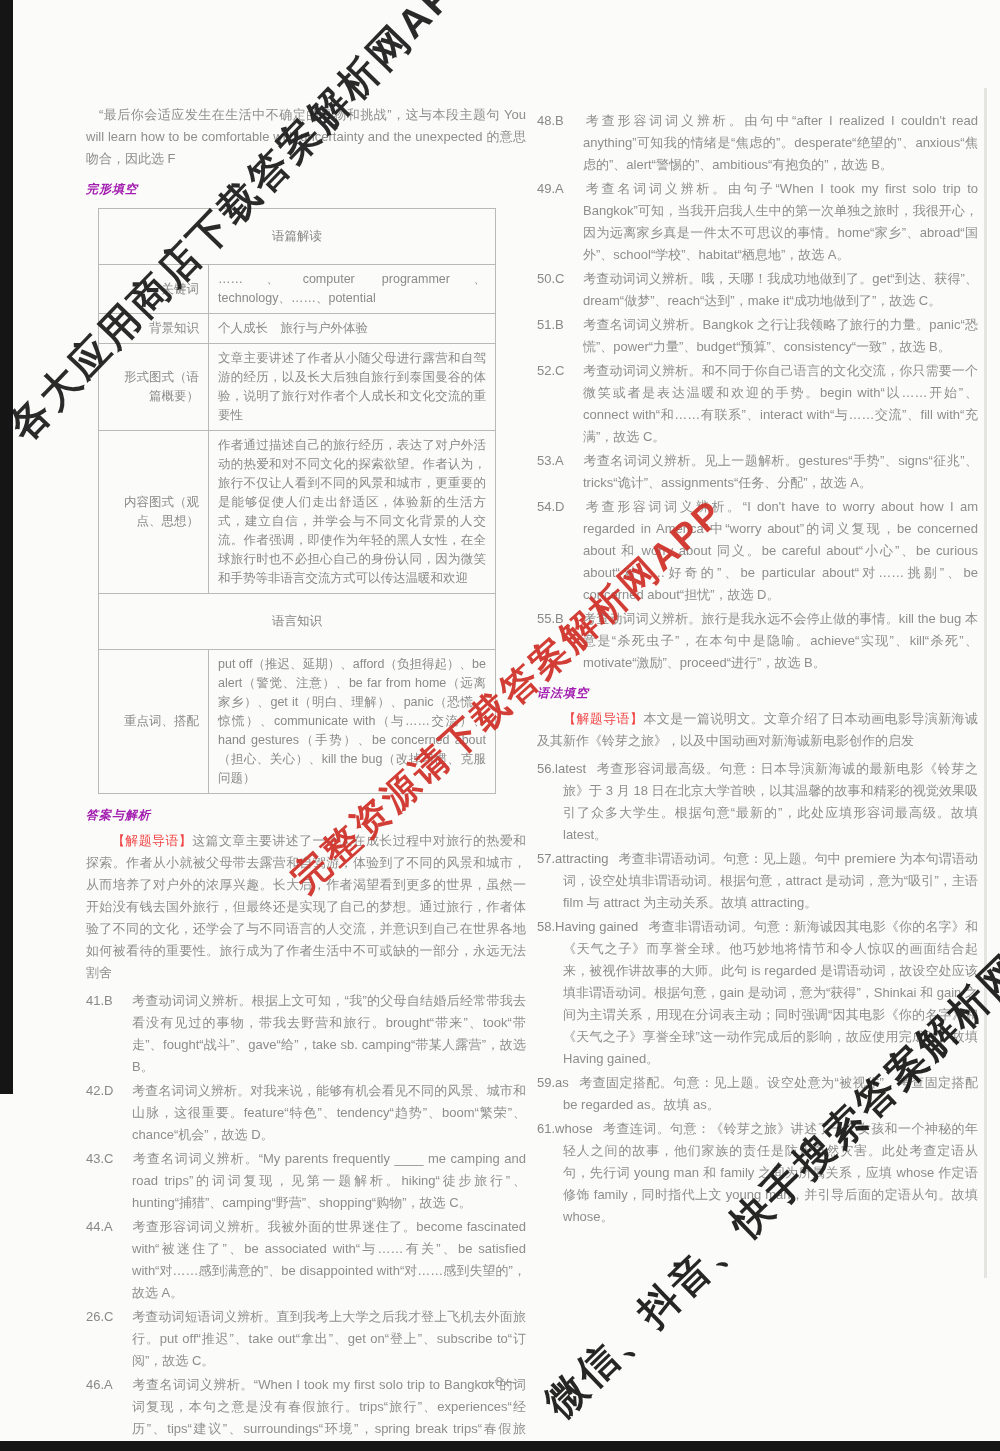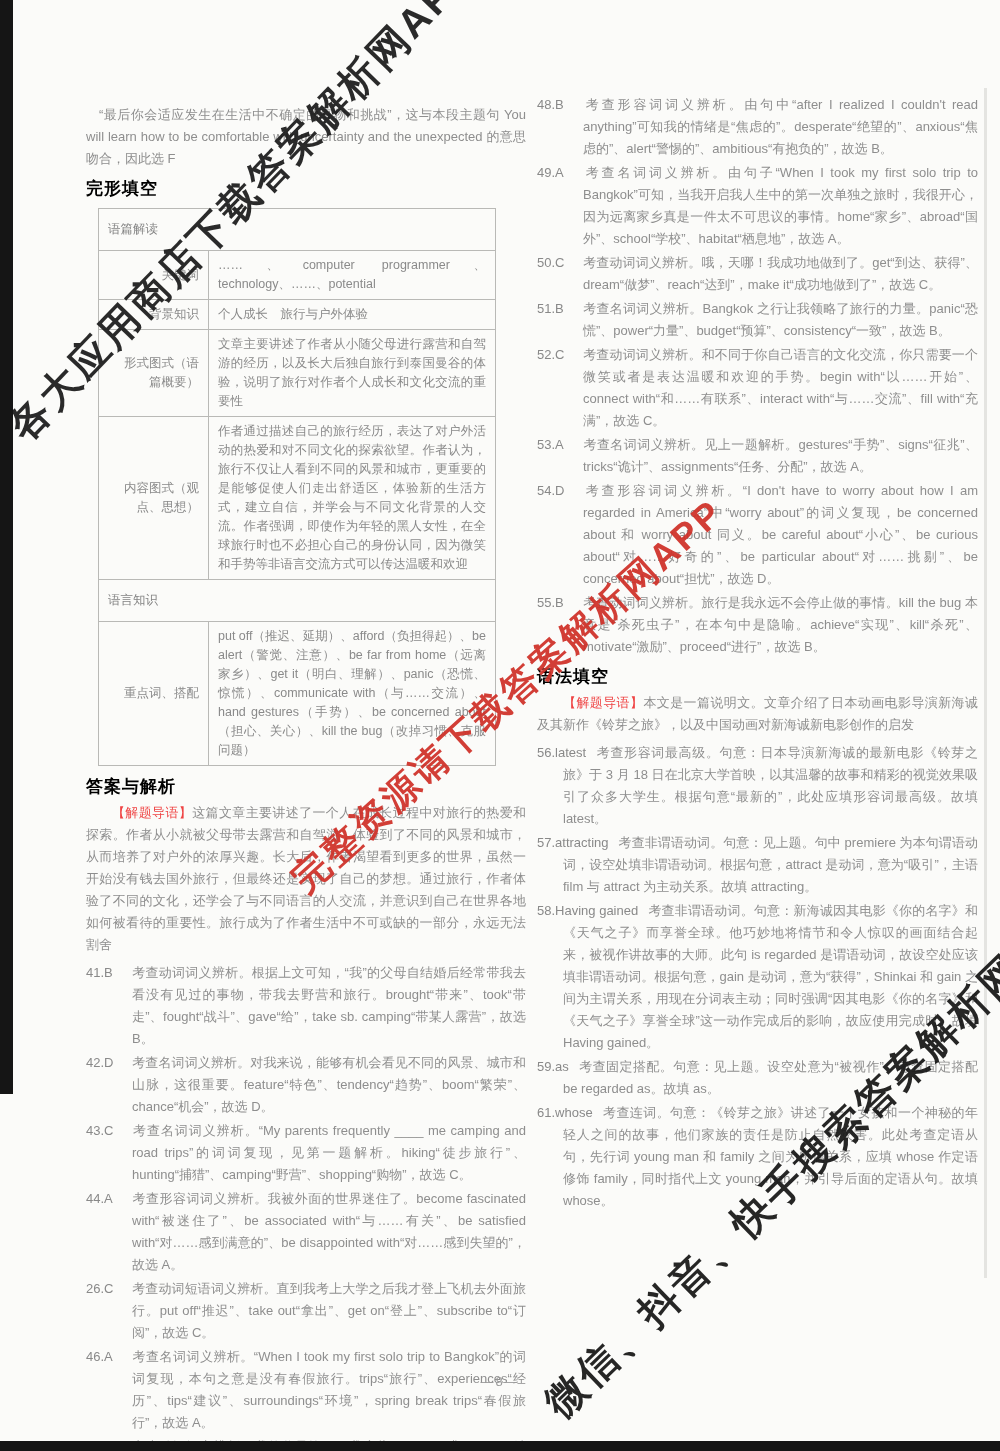--- a/index.html
+++ b/index.html
@@ -1,26 +1,26 @@
 <!DOCTYPE html>
 <html><head>
 <meta charset="utf-8">
 <style>
   html,body{margin:0;padding:0;background:#e9e9e7;}
   .page{position:relative;width:1000px;height:1451px;background:#fbfbf9;overflow:hidden;
         font-family:"Liberation Sans","DejaVu Sans",sans-serif;color:#8e8e8e;}
   .col{position:absolute;font-size:13px;line-height:22px;text-align:justify;}
   .col-left{left:86px;top:104px;width:440px;}
-  .col-right{left:537px;top:92px;width:441px;}
-  .sec{font-size:17px;color:#000000;font-weight:bold;margin:8px 0 4px 0;letter-spacing:1px;}
+  .col-right{left:537px;top:108px;width:441px;}
+  .sec{font-size:12px;color:#a21caf;font-weight:bold;margin:8px 0 4px 0;letter-spacing:1px;font-style:italic;}
   .intro{margin:0;text-indent:1em;}
   table.rt{border-collapse:collapse;width:398px;margin:8px 0 10px 12px;font-size:12.5px;
            line-height:19px;color:#8a8a8a;}
   table.rt td{border:1px solid #b9b9b6;padding:5px 9px;vertical-align:middle;}
-  table.rt td.th{text-align:left;color:#848484;padding:11px 9px;}
+  table.rt td.th{text-align:center;color:#848484;padding:18px 9px;}
   table.rt td.lbl{width:84px;text-align:right;padding-left:16px;}
   .guide{margin:2px 0 6px 0;text-indent:2em;}
   .glabel{color:#ef4444;font-weight:normal;}
   .items .ans-item{margin:2px 0;padding-left:46px;text-indent:-46px;}
   .items .ans-num{display:inline-block;width:46px;text-indent:0;color:#898989;}
   .items.gapfill .ans-item{padding-left:26px;text-indent:-26px;}
   .items.gapfill .ans-num{width:auto;margin-right:10px;}
   .wm{position:absolute;font-weight:bold;white-space:nowrap;pointer-events:none;
       letter-spacing:3px;transform-origin:0 50%;opacity:.93;}
   .wm-black-top{left:16px;top:406px;font-size:40px;color:#1b1b1b;transform:rotate(-46deg);}

